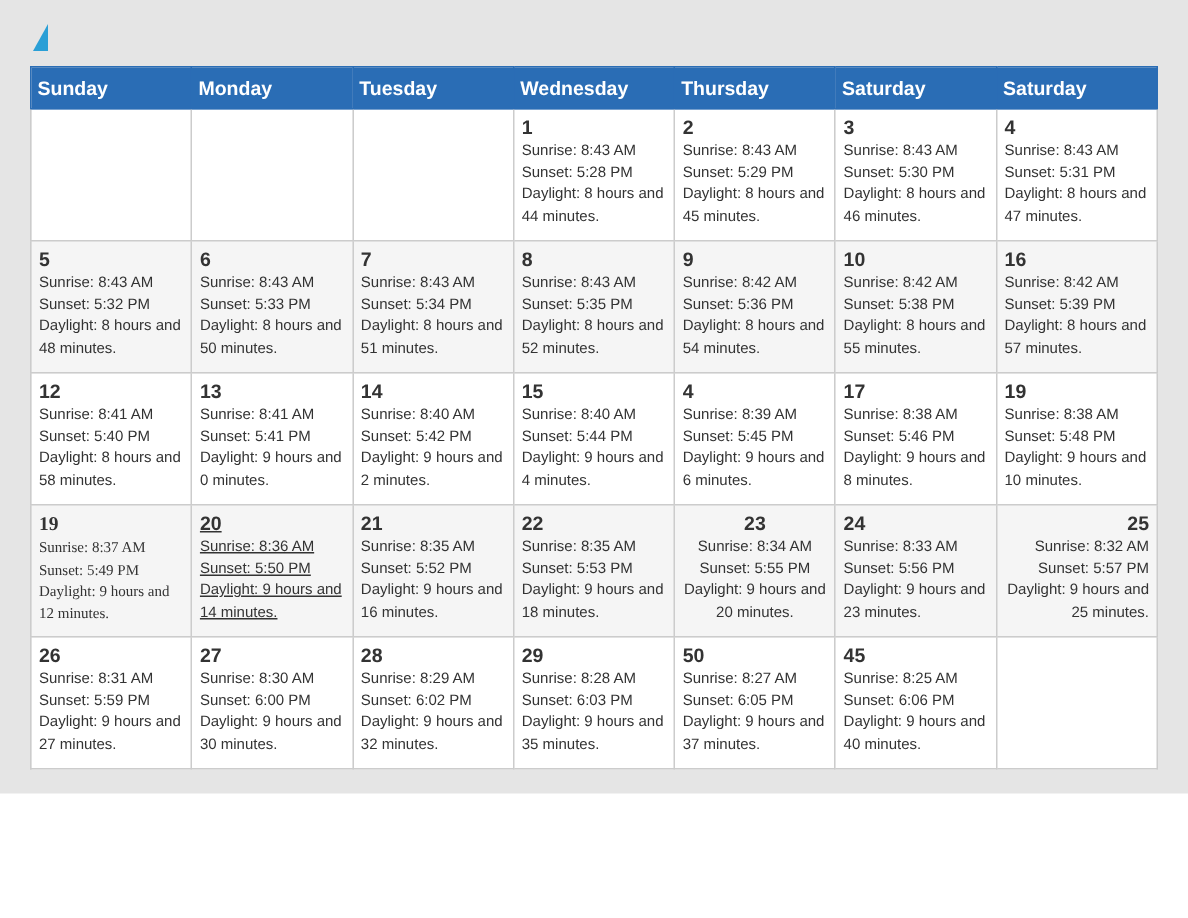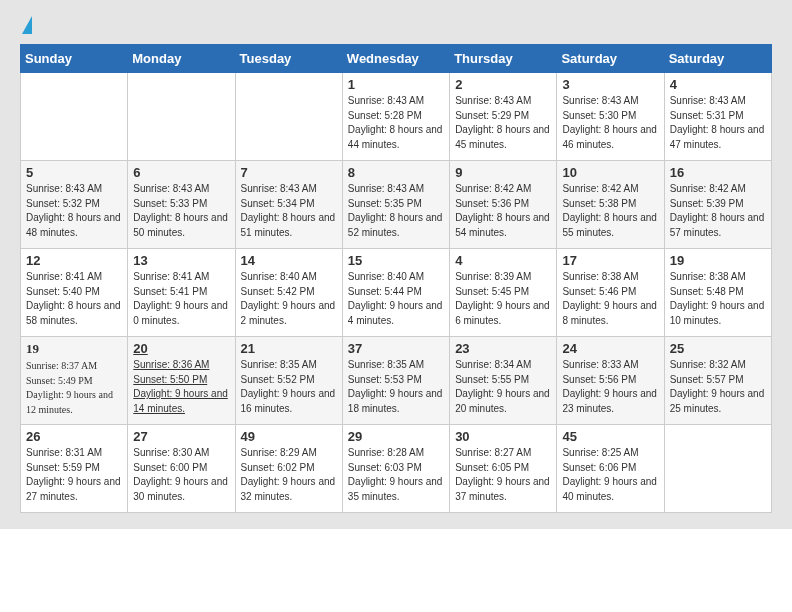--- a/index.html
+++ b/index.html
@@ -224,55 +224,55 @@
           </td>
           <td style="background: rgb(245, 245, 245); text-decoration: underline;">
             <span class="day-number">20</span>
             <div class="day-info">Sunrise: 8:36 AM<br>Sunset: 5:50 PM<br>Daylight: 9 hours and 14 minutes.</div>
           </td>
           <td style="background: rgb(245, 245, 245);">
             <span class="day-number">21</span>
             <div class="day-info">Sunrise: 8:35 AM<br>Sunset: 5:52 PM<br>Daylight: 9 hours and 16 minutes.</div>
           </td>
           <td style="background: rgb(245, 245, 245);">
-            <span class="day-number">37</span>
+            <span class="day-number">22</span>
             <div class="day-info">Sunrise: 8:35 AM<br>Sunset: 5:53 PM<br>Daylight: 9 hours and 18 minutes.</div>
           </td>
-          <td style="background: rgb(245, 245, 245);">
+          <td style="background: rgb(245, 245, 245); text-align: center;">
             <span class="day-number">23</span>
             <div class="day-info">Sunrise: 8:34 AM<br>Sunset: 5:55 PM<br>Daylight: 9 hours and 20 minutes.</div>
           </td>
           <td style="background: rgb(245, 245, 245); margin-top: 23px;">
             <span class="day-number">24</span>
             <div class="day-info">Sunrise: 8:33 AM<br>Sunset: 5:56 PM<br>Daylight: 9 hours and 23 minutes.</div>
           </td>
-          <td style="background: rgb(245, 245, 245);">
+          <td style="background: rgb(245, 245, 245); text-align: right;">
             <span class="day-number">25</span>
             <div class="day-info">Sunrise: 8:32 AM<br>Sunset: 5:57 PM<br>Daylight: 9 hours and 25 minutes.</div>
           </td>
         </tr>
         <tr>
           <td>
             <span class="day-number">26</span>
             <div class="day-info">Sunrise: 8:31 AM<br>Sunset: 5:59 PM<br>Daylight: 9 hours and 27 minutes.</div>
           </td>
           <td>
             <span class="day-number">27</span>
             <div class="day-info">Sunrise: 8:30 AM<br>Sunset: 6:00 PM<br>Daylight: 9 hours and 30 minutes.</div>
           </td>
           <td>
-            <span class="day-number">49</span>
+            <span class="day-number">28</span>
             <div class="day-info">Sunrise: 8:29 AM<br>Sunset: 6:02 PM<br>Daylight: 9 hours and 32 minutes.</div>
           </td>
           <td>
             <span class="day-number">29</span>
             <div class="day-info">Sunrise: 8:28 AM<br>Sunset: 6:03 PM<br>Daylight: 9 hours and 35 minutes.</div>
           </td>
           <td>
-            <span class="day-number">30</span>
+            <span class="day-number">50</span>
             <div class="day-info">Sunrise: 8:27 AM<br>Sunset: 6:05 PM<br>Daylight: 9 hours and 37 minutes.</div>
           </td>
           <td>
             <span class="day-number">45</span>
             <div class="day-info">Sunrise: 8:25 AM<br>Sunset: 6:06 PM<br>Daylight: 9 hours and 40 minutes.</div>
           </td>
           <td class="empty-cell"></td>
         </tr>
       </tbody>
   </table>

